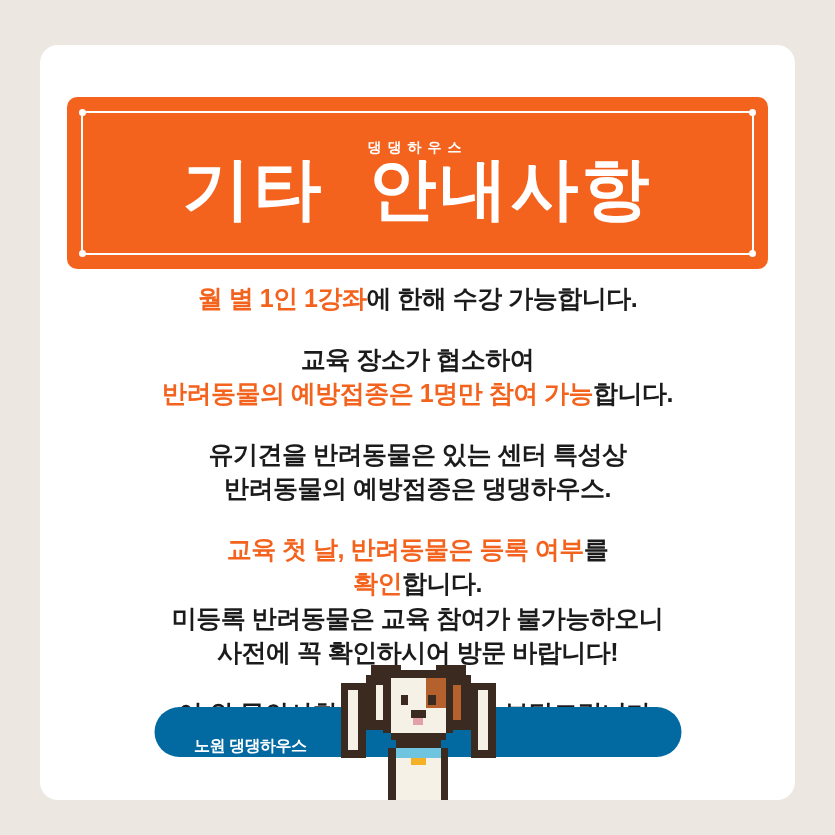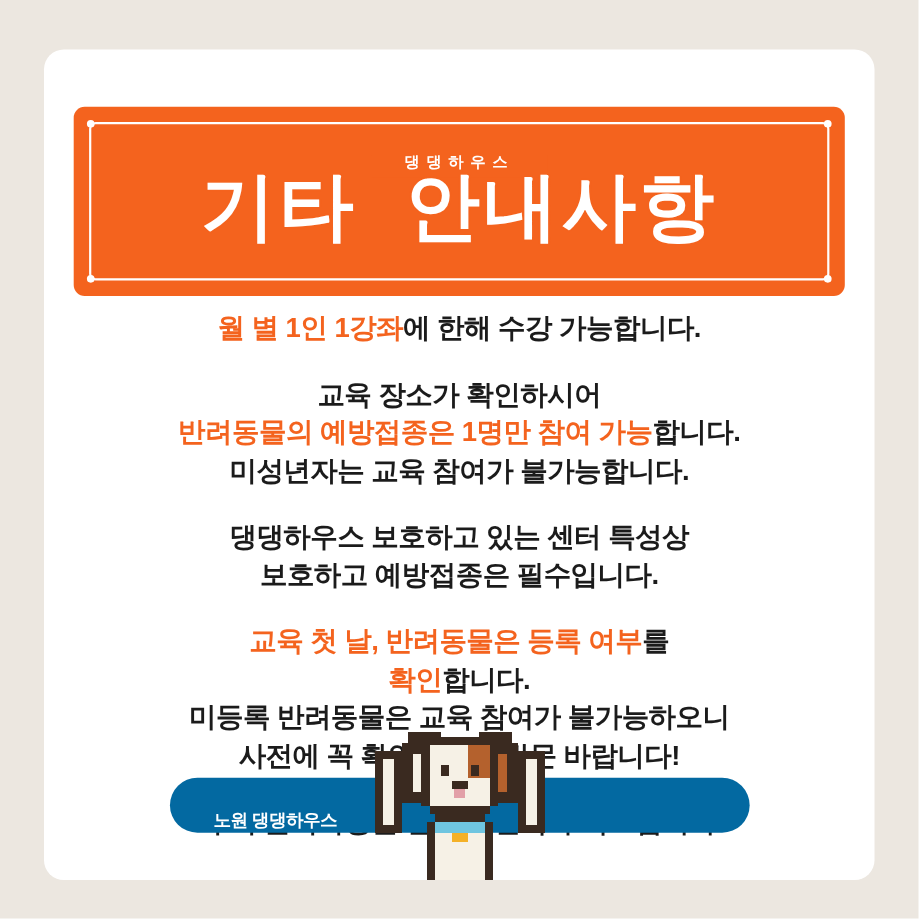--- a/index.html
+++ b/index.html
@@ -158,22 +158,22 @@
     <span class="corner-dot tr"></span>
     <span class="corner-dot bl"></span>
     <span class="corner-dot br"></span>
     <div class="sub-bg"></div>
     <div class="banner-sub">댕댕하우스</div>
     <div class="banner-title">기타 안내사항</div>
   </div>
 
   <div class="body-text">
       <p class="para"><span class="hl">월 별 1인 1강좌</span><span>에 한해 수강 가능합니다.</span></p>
-      <p class="para"><span>교육 장소가 확인하시어</span><br><span class="hl">반려동물의 예방접종은 1명만 참여 가능</span><span>합니다.</span><br><span>미성년자는 교육 참여가 불가능합니다.</span></p>
-      <p class="para"><span>댕댕하우스 보호하고 있는 센터 특성상</span><br><span>보호하고 예방접종은 필수입니다.</span></p>
+      <p class="para"><span>교육 장소가 협소하여</span><br><span class="hl">반려동물의 예방접종은 1명만 참여 가능</span><span>합니다.</span><br></p>
+      <p class="para"><span>유기견을 반려동물은 있는 센터 특성상</span><br><span>반려동물의 예방접종은 댕댕하우스.</span></p>
       <p class="para"><span class="hl">교육 첫 날, 반려동물은 등록 여부</span><span>를</span><br><span class="hl">확인</span><span>합니다.</span><br><span>미등록 반려동물은 교육 참여가 불가능하오니</span><br><span>사전에 꼭 확인하시어 방문 바랍니다!</span></p>
       <p class="para"><span>이 외 문의사항은 센터로 연락 부탁드립니다.</span></p>
     </div>
 
   <div class="footer-pill">
     <span class="footer-name">노원 댕댕하우스</span>
   </div>
 
   <svg class="dog" viewBox="0 0 66 56" shape-rendering="crispEdges" aria-hidden="true">
 

